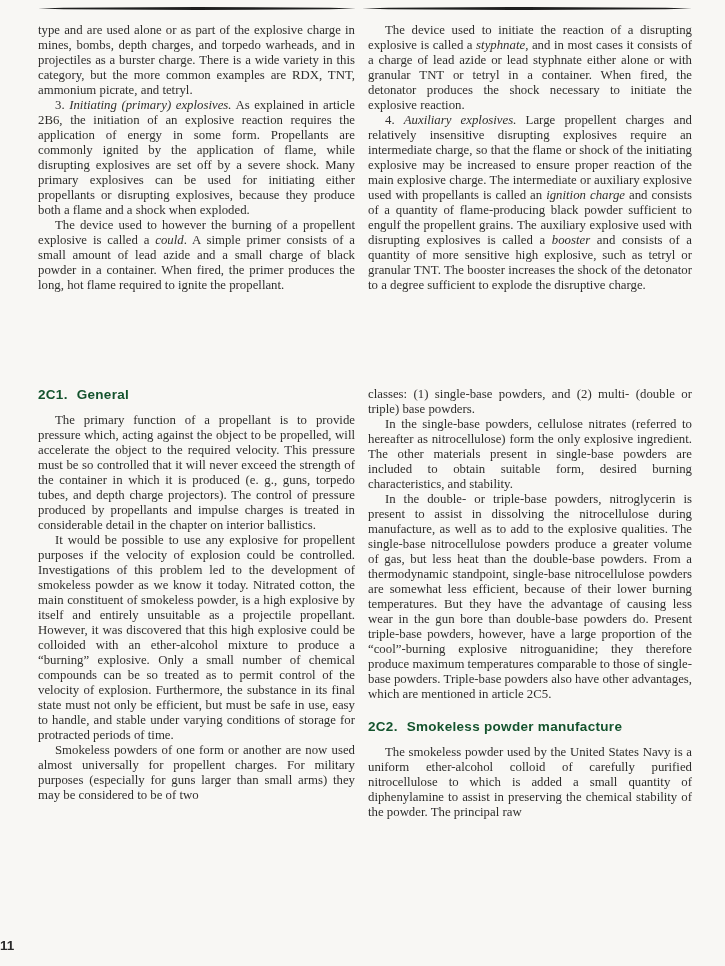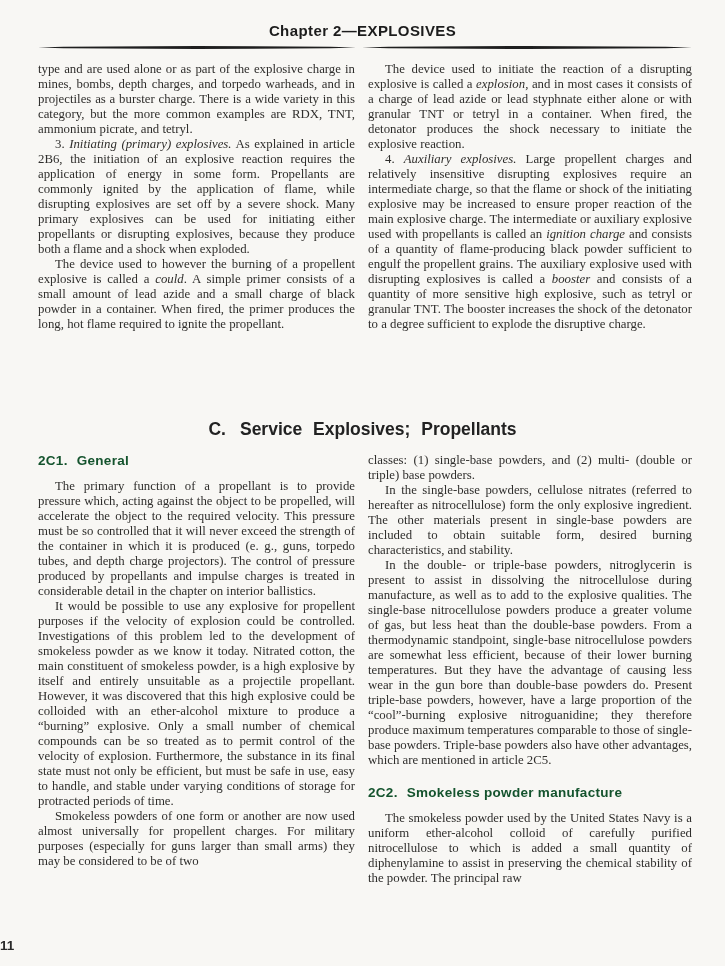--- a/index.html
+++ b/index.html
@@ -81,42 +81,38 @@
     font-size: 13.5px;
     color: #2a2a2a;
   }
   em { font-style: italic; }
 </style>
 </head>
 <body>
 
 <div class="page">
 
-  <div class="page-header">Chapter 2—EXPLOSIVES</div>
 
   <div class="rules">
     <div class="swell-rule left"></div>
     <div class="swell-rule right"></div>
   </div>
 
   <div class="cols top">
     <div class="col-left">
         <p class="para"><span>type and are used alone or as part of the explosive charge in mines, bombs, depth charges, and torpedo warheads, and in projectiles as a burster charge. There is a wide variety in this category, but the more common examples are RDX, TNT, ammonium picrate, and tetryl.</span></p>
         <p class="para indent"><span>3. </span><em>Initiating (primary) explosives.</em><span> As explained in article 2B6, the initiation of an explosive reaction requires the application of energy in some form. Propellants are commonly ignited by the application of flame, while disrupting explosives are set off by a severe shock. Many primary explosives can be used for initiating either propellants or disrupting explosives, because they produce both a flame and a shock when exploded.</span></p>
         <p class="para indent"><span>The device used to however the burning of a propellent explosive is called a </span><em>could</em><span>. A simple primer consists of a small amount of lead azide and a small charge of black powder in a container. When fired, the primer produces the long, hot flame required to ignite the propellant.</span></p>
       </div>
     <div class="col-right">
-        <p class="para indent"><span>The device used to initiate the reaction of a disrupting explosive is called a </span><em>explosion</em><span>, and in most cases it consists of a charge of lead azide or lead styphnate either alone or with granular TNT or tetryl in a container. When fired, the detonator produces the shock necessary to initiate the explosive reaction.</span></p>
+        <p class="para indent"><span>The device used to initiate the reaction of a disrupting explosive is called a </span><em>styphnate</em><span>, and in most cases it consists of a charge of lead azide or lead styphnate either alone or with granular TNT or tetryl in a container. When fired, the detonator produces the shock necessary to initiate the explosive reaction.</span></p>
         <p class="para indent"><span>4. </span><em>Auxiliary explosives.</em><span> Large propellent charges and relatively insensitive disrupting explosives require an intermediate charge, so that the flame or shock of the initiating explosive may be increased to ensure proper reaction of the main explosive charge. The intermediate or auxiliary explosive used with propellants is called an </span><em>ignition charge</em><span> and consists of a quantity of flame-producing black powder sufficient to engulf the propellent grains. The auxiliary explosive used with disrupting explosives is called a </span><em>booster</em><span> and consists of a quantity of more sensitive high explosive, such as tetryl or granular TNT. The booster increases the shock of the detonator to a degree sufficient to explode the disruptive charge.</span></p>
       </div>
   </div>
 
-  <div class="section-heading">
-    <span class="letter">C.</span><span>Service Explosives; Propellants</span>
-  </div>
 
   <div class="cols bottom">
     <div class="col-left">
       <div class="sub-heading">
         <span class="num">2C1.</span><span>General</span>
       </div>
       <div>
           <p class="para indent"><span>The primary function of a propellant is to provide pressure which, acting against the object to be propelled, will accelerate the object to the required velocity. This pressure must be so controlled that it will never exceed the strength of the container in which it is produced (e. g., guns, torpedo tubes, and depth charge projectors). The control of pressure produced by propellants and impulse charges is treated in considerable detail in the chapter on interior ballistics.</span></p>
           <p class="para indent"><span>It would be possible to use any explosive for propellent purposes if the velocity of explosion could be controlled. Investigations of this problem led to the development of smokeless powder as we know it today. Nitrated cotton, the main constituent of smokeless powder, is a high explosive by itself and entirely unsuitable as a projectile propellant. However, it was discovered that this high explosive could be colloided with an ether-alcohol mixture to produce a “burning” explosive. Only a small number of chemical compounds can be so treated as to permit control of the velocity of explosion. Furthermore, the substance in its final state must not only be efficient, but must be safe in use, easy to handle, and stable under varying conditions of storage for protracted periods of time.</span></p>
           <p class="para indent"><span>Smokeless powders of one form or another are now used almost universally for propellent charges. For military purposes (especially for guns larger than small arms) they may be considered to be of two</span></p>

